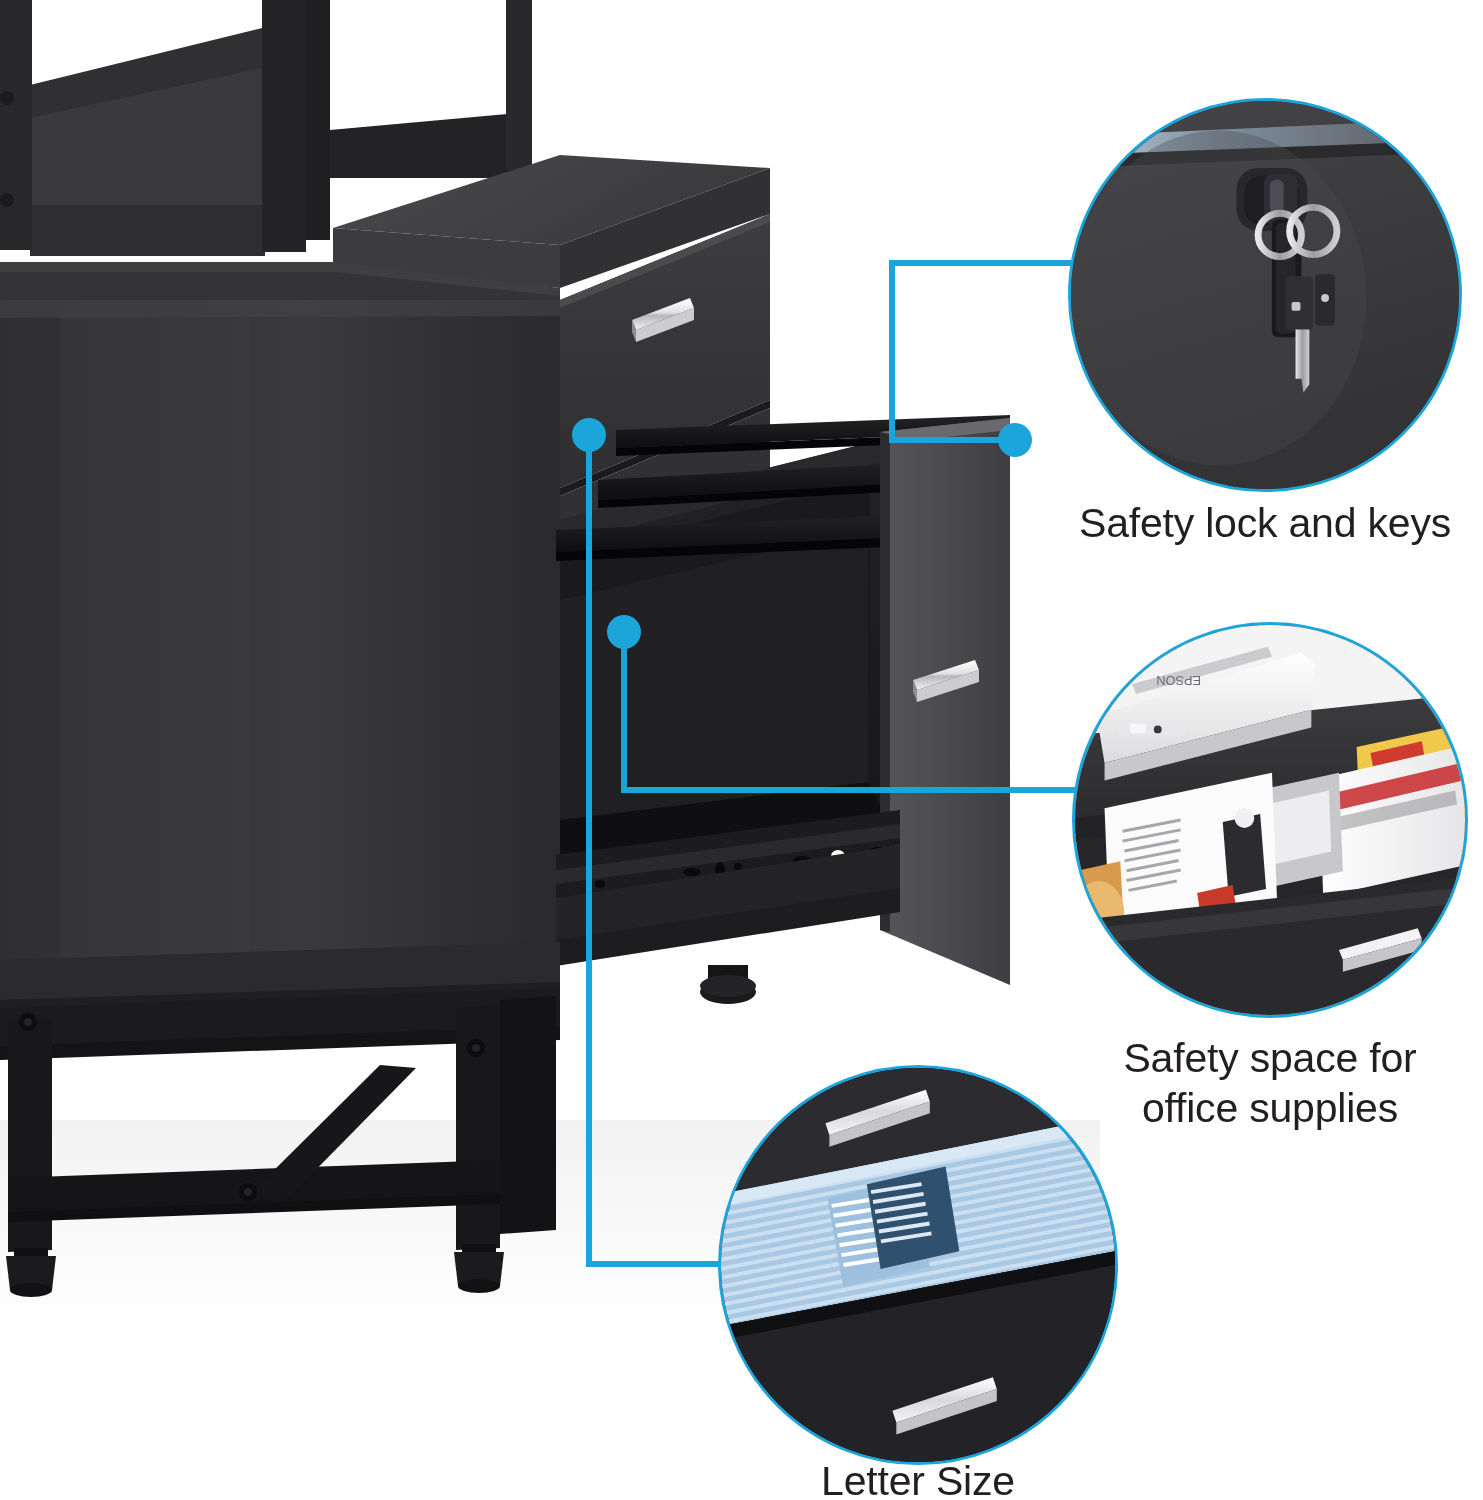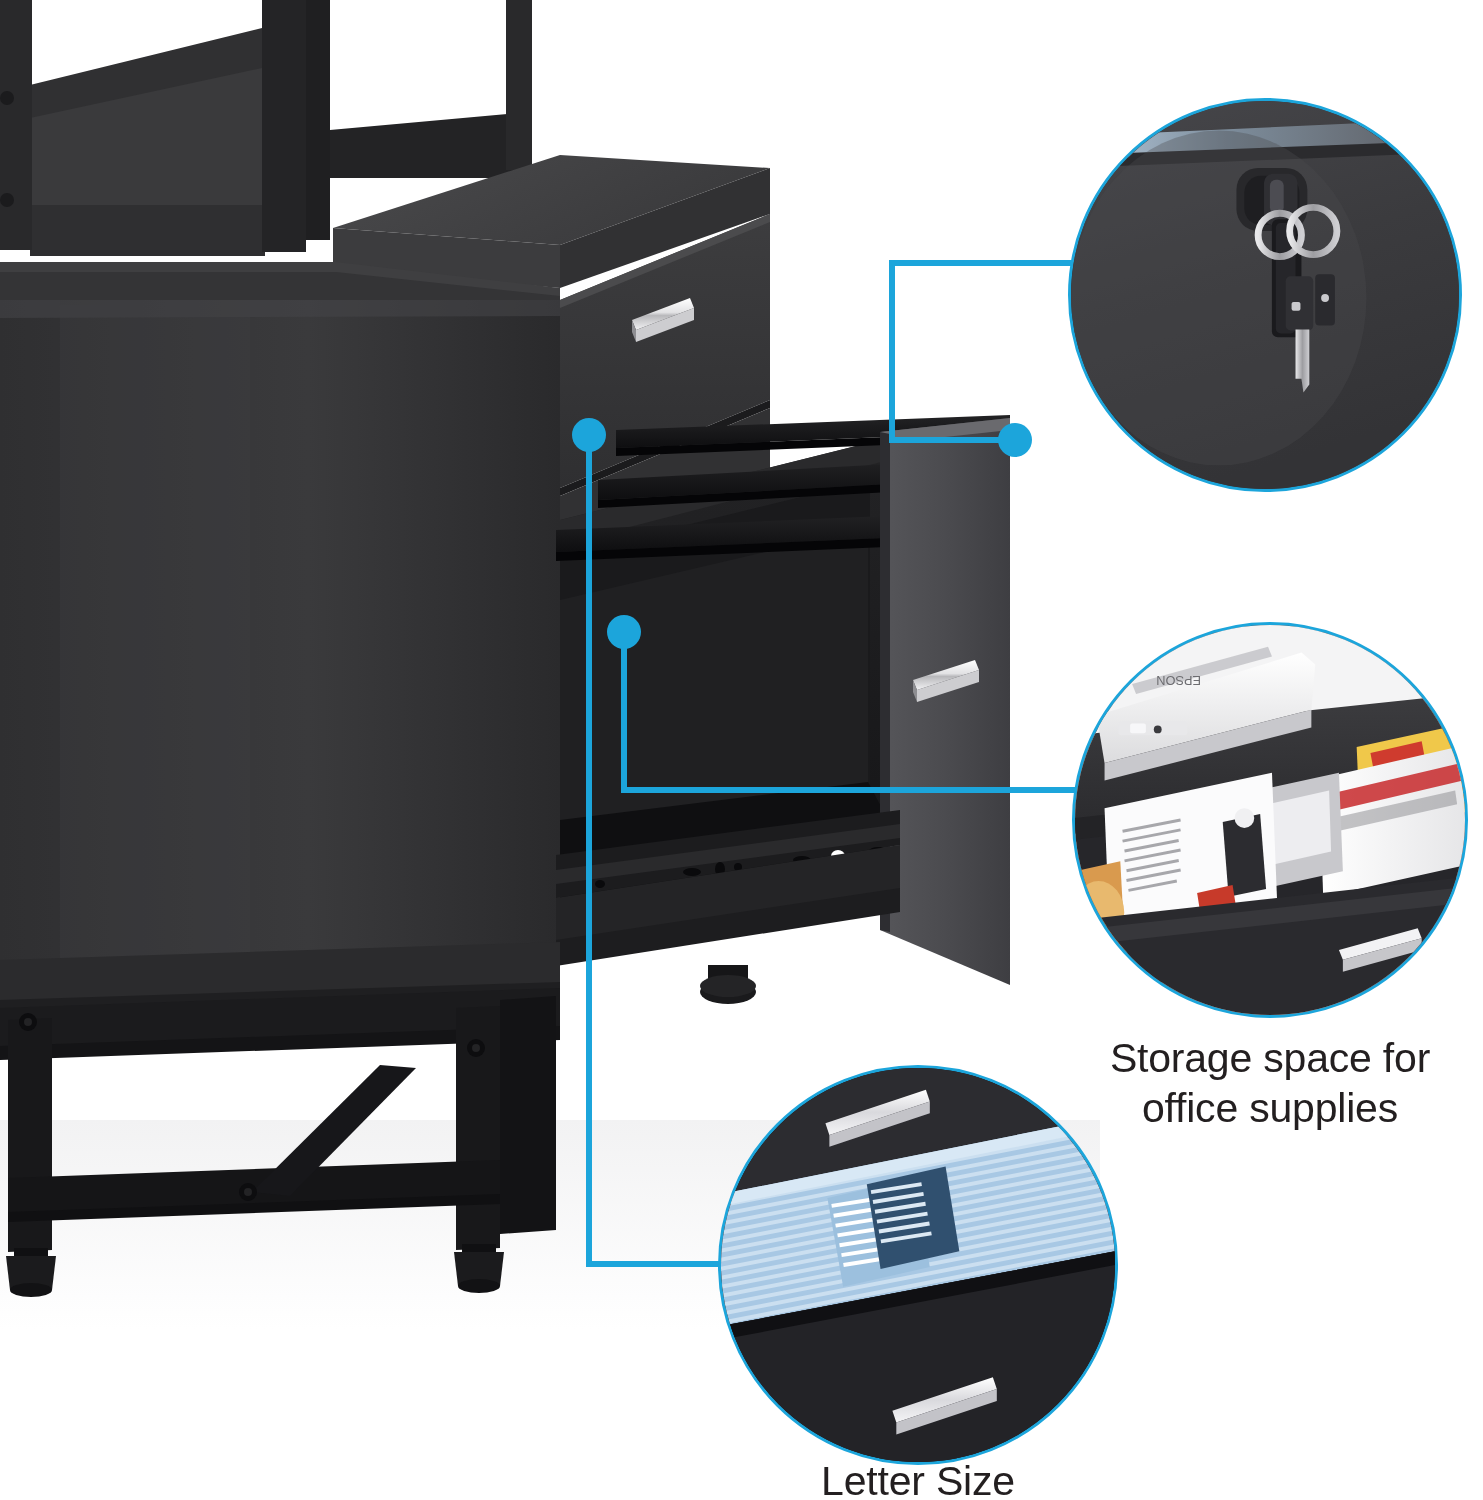--- a/index.html
+++ b/index.html
@@ -306,20 +306,21 @@
         <rect x="218" y="178" width="28" height="55" rx="5" fill="#303034"></rect>
         <rect x="224" y="204" width="9" height="9" rx="2" fill="#c9c9cd"></rect>
 
         <path d="M228,232 L242,232 L242,288 L236,296 L234,282 L228,282 Z" fill="url(#keyMetal)"></path>
 
         <rect x="248" y="176" width="20" height="52" rx="4" fill="#2a2a2e"></rect>
         <circle cx="258" cy="200" r="4" fill="#c9c9cd"></circle>
       </g>
     </svg>
   </div>
+  <div class="caption" style="left:1063px;top:498px;width:404px;">Safety lock and keys</div>
 
   <div class="callout" style="left:1072px;top:622px;width:396px;height:396px;">
     <svg class="inner" viewBox="0 0 396 396" preserveAspectRatio="xMidYMid slice" aria-hidden="true">
       <defs>
         <linearGradient id="printerBody" x1="0" y1="0" x2="0" y2="1">
           <stop offset="0" stop-color="#ffffff"></stop>
           <stop offset="1" stop-color="#dcdcde"></stop>
         </linearGradient>
         <linearGradient id="cabDark" x1="0" y1="0" x2="0" y2="1">
           <stop offset="0" stop-color="#3c3c3f"></stop>
@@ -375,21 +376,21 @@
 
       <path d="M0,300 L396,256 L396,396 L0,396 Z" fill="#2a2a2e"></path>
       <path d="M0,310 L396,266 L396,282 L0,326 Z" fill="#37373b"></path>
 
       <g>
         <path d="M268,330 L348,308 L352,318 L272,340 Z" fill="#f2f2f4"></path>
         <path d="M272,340 L352,318 L352,330 L272,352 Z" fill="#c6c6ca"></path>
       </g>
     </svg>
   </div>
-  <div class="caption" style="left:1068px;top:1033px;width:404px;">Storage space for
+  <div class="caption" style="left:1068px;top:1033px;width:404px;">Safety space for
 office supplies</div>
 
   <div class="callout" style="left:718px;top:1065px;width:400px;height:400px;">
     <svg class="inner" viewBox="0 0 400 400" preserveAspectRatio="xMidYMid slice" aria-hidden="true">
       <defs>
         <linearGradient id="folderBlue" x1="0" y1="0" x2="0" y2="1">
           <stop offset="0" stop-color="#b6d2ea"></stop>
           <stop offset="1" stop-color="#8fb6d9"></stop>
         </linearGradient>
         <pattern id="ribs" width="9" height="9" patternUnits="userSpaceOnUse" patternTransform="rotate(-11)">

